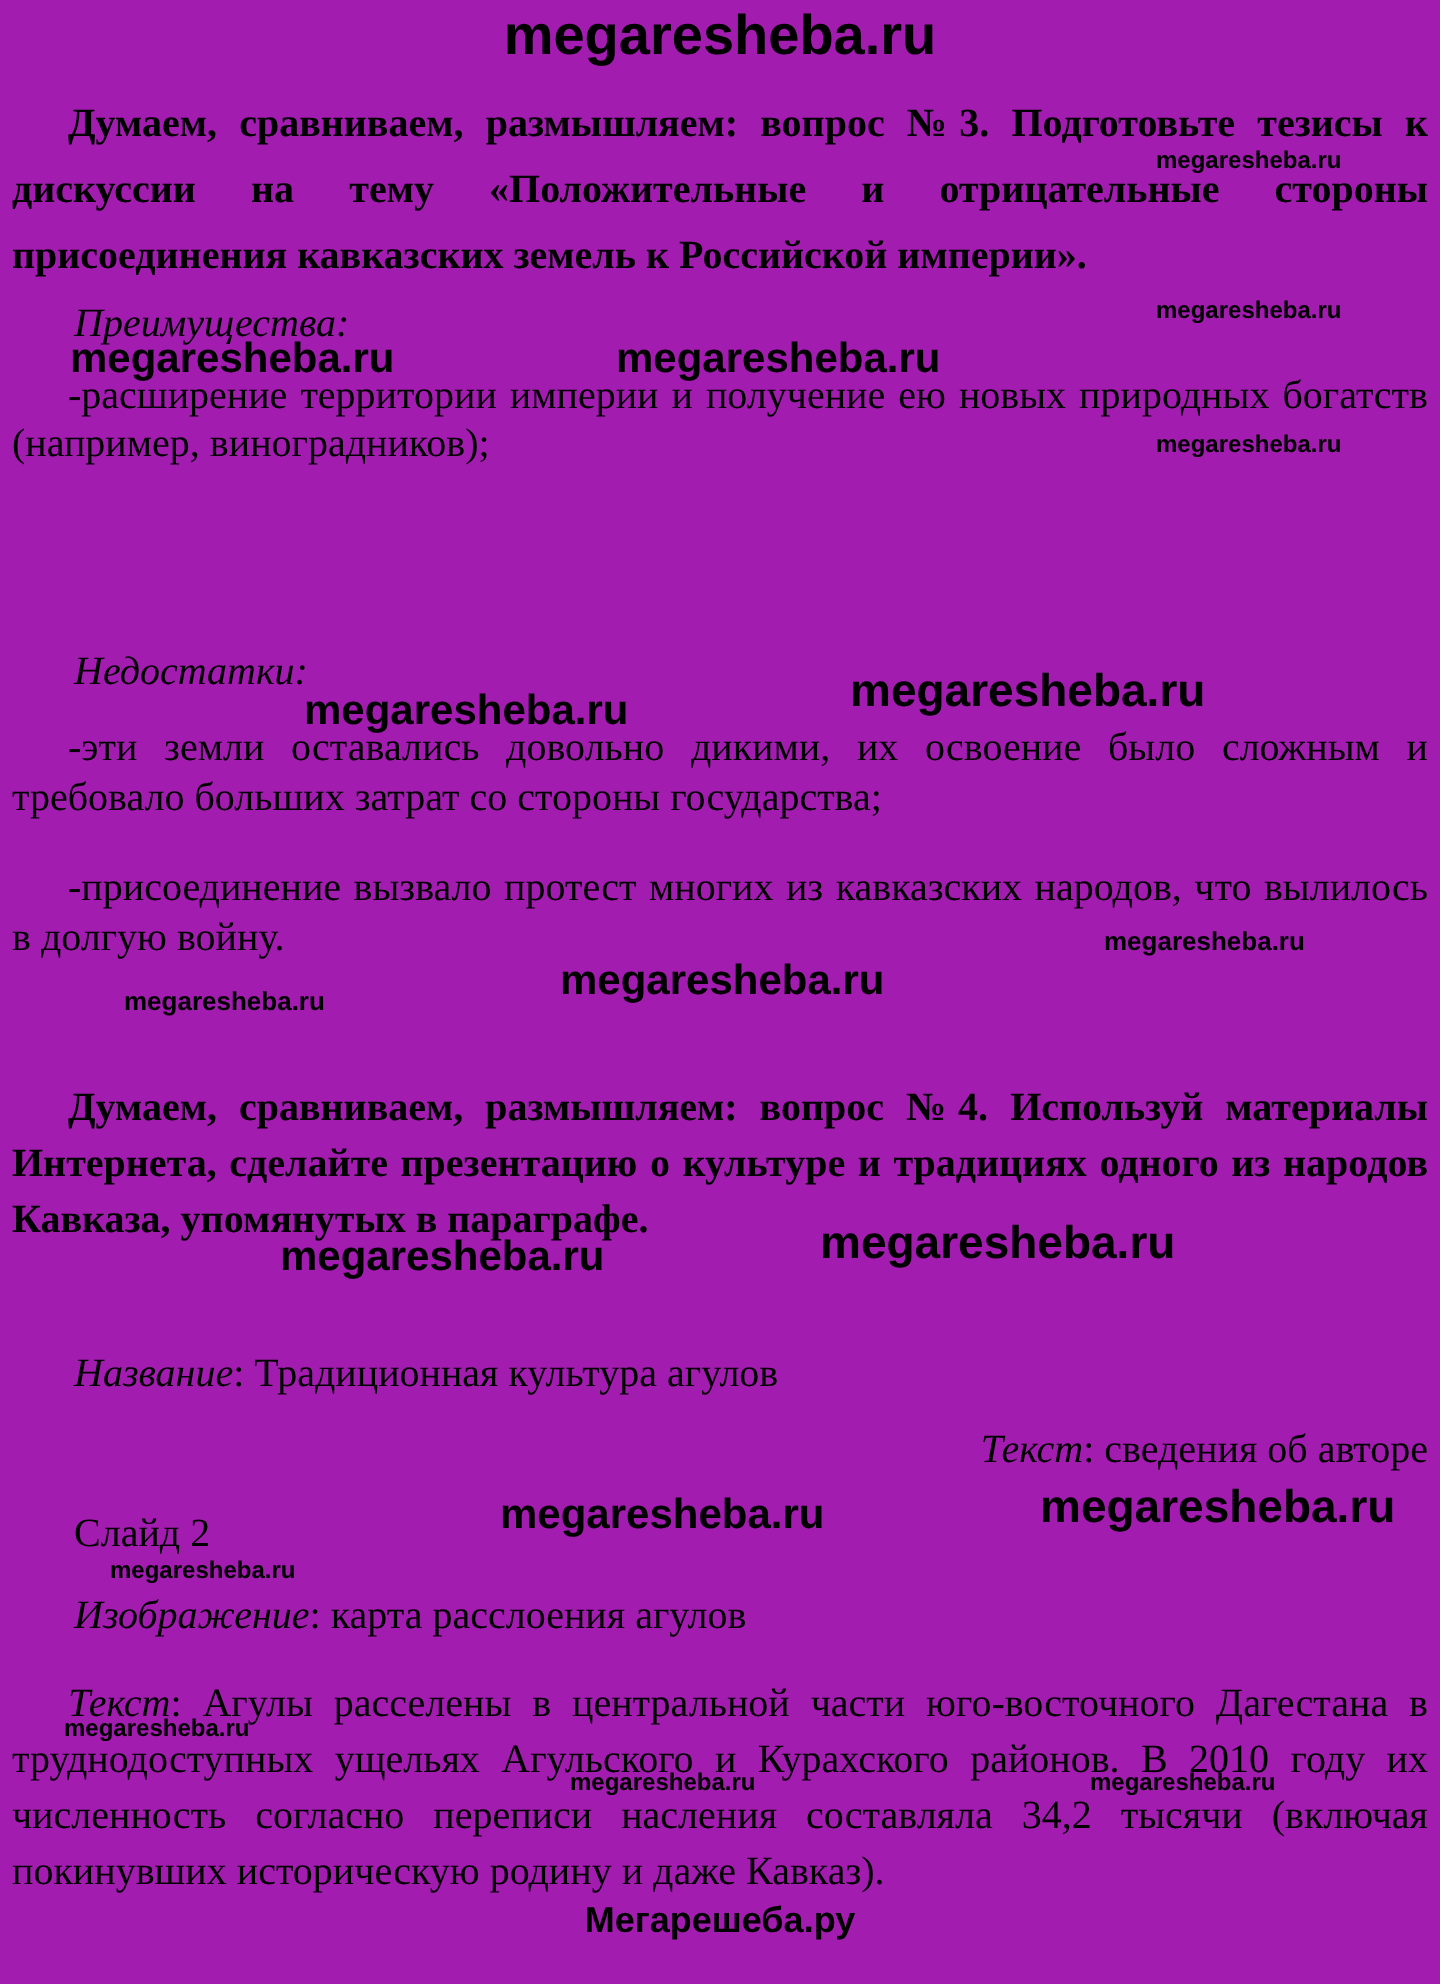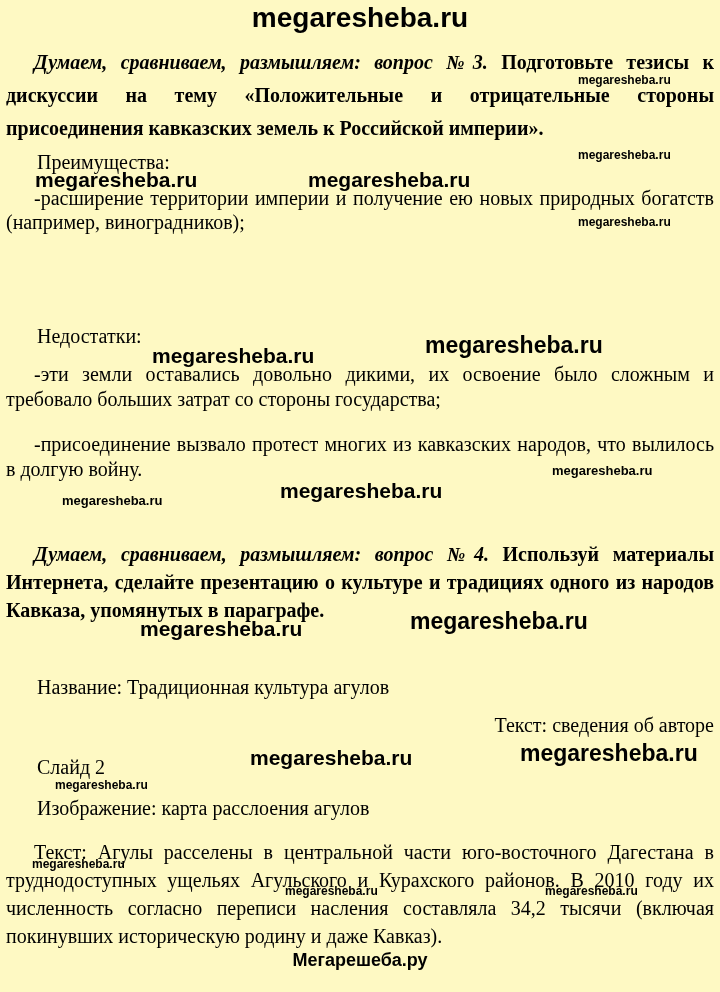--- a/index.html
+++ b/index.html
@@ -1,33 +1,33 @@
 <!DOCTYPE html>
 <html><head>
 <meta charset="utf-8">
 <style>
   html,body { margin:0; padding:0; background:#fff; }
   .page {
-    position:relative; width:720px; height:992px; background:#fef9c3;
+    position:relative; width:720px; height:992px; background:#a21caf;
     color:#000; overflow:hidden;
     font-family:"Liberation Serif", serif;
   }
   .site-header {
     position:absolute; top:2px; left:0; right:0; text-align:center;
     font-family:"Liberation Sans", sans-serif; font-weight:bold; font-size:28px;
   }
   .site-footer {
     position:absolute; top:950px; left:0; right:0; text-align:center;
     font-family:"Liberation Sans", sans-serif; font-weight:bold; font-size:18px;
   }
   .block { position:absolute; left:6px; right:6px; font-size:20px; }
   .just  { text-align:justify; text-indent:28px; }
   .boldp { font-weight:bold; }
-  .lead  { font-weight:bold; font-style:italic; }
-  .ilabel{ }
+  .lead  { font-weight:bold; }
+  .ilabel{ font-style:italic; }
   .indent30 { padding-left:31px; }
   .wm {
     position:absolute; white-space:nowrap;
     font-family:"Liberation Sans", sans-serif; font-weight:bold;
   }
   .wm-lg { font-size:21px; }
   .wm-xl { font-size:23px; }
   .wm-sm { font-size:12px; }
   .wm-md { font-size:13px; }
 </style>

